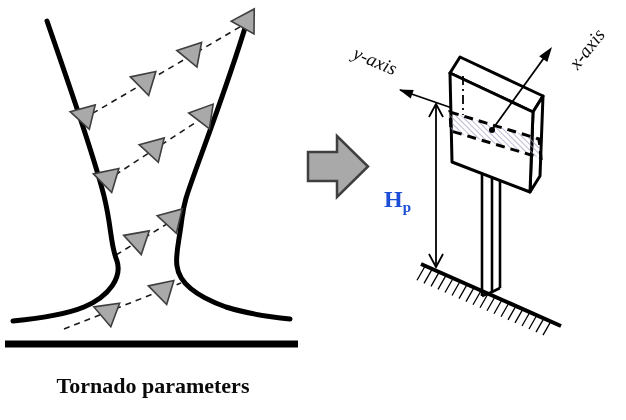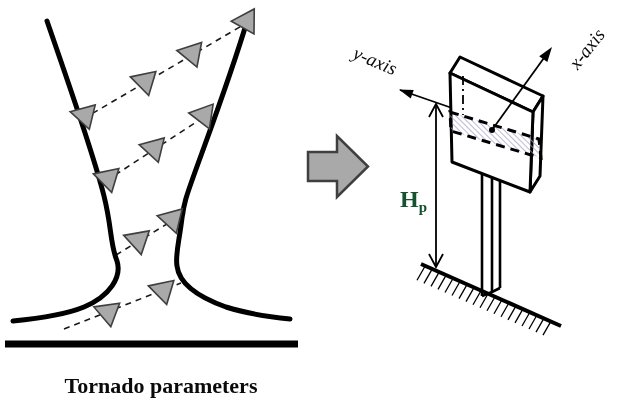--- a/index.html
+++ b/index.html
@@ -4,21 +4,21 @@
 <style>
   html,body{margin:0;padding:0;background:#fff;}
   #canvas{position:relative;width:626px;height:420px;background:#ffffff;overflow:hidden;
           font-family:"Liberation Serif","DejaVu Serif",serif;}
   #canvas svg{position:absolute;left:0;top:0;}
   .caption{position:absolute;font-weight:bold;font-size:22px;color:#0a0a0a;white-space:nowrap;
            transform:translateX(-50%);letter-spacing:0px;}
   .axis-label{position:absolute;font-style:italic;font-size:19px;color:#0a0a0a;white-space:nowrap;}
   .axis-label.y{left:375px;top:61px;transform:translate(-50%,-50%) rotate(23deg);}
   .axis-label.x{left:587px;top:49px;transform:translate(-50%,-50%) rotate(-52deg);}
-  .hp-label{position:absolute;left:400px;top:186px;font-weight:bold;font-size:24px;color:#14532d;}
+  .hp-label{position:absolute;left:384px;top:186px;font-weight:bold;font-size:24px;color:#1d4ed8;}
   .hp-label .sub{font-size:15px;vertical-align:-0.35em;font-weight:bold;}
 </style>
 </head>
 <body>
 
 <div id="canvas">
 
   <svg width="626" height="420" viewBox="0 0 626 420">
     <defs>
       <path id="tri" d="M -13 -9 L 13 -9 L 1 13 Z" stroke="#3f3f3f" stroke-width="1.6"></path>
@@ -97,14 +97,14 @@
                M 509 302.8 l -8 14 M 516 305.9 l -8 14 M 523 308.9 l -8 14 M 530 312 l -8 14
                M 537 315 l -8 14 M 544 318.1 l -8 14 M 551 321.1 l -8 14"></path>
     </g>
   </svg>
 
   <span class="axis-label y">y-axis</span>
   <span class="axis-label x">x-axis</span>
 
   <span class="hp-label"><span>H</span><span class="sub">p</span></span>
 
-  <span class="caption" style="left:161px;top:373px;">Tornado parameters</span>
+  <span class="caption" style="left:153px;top:373px;">Tornado parameters</span>
 </div>
 
 </body></html>

